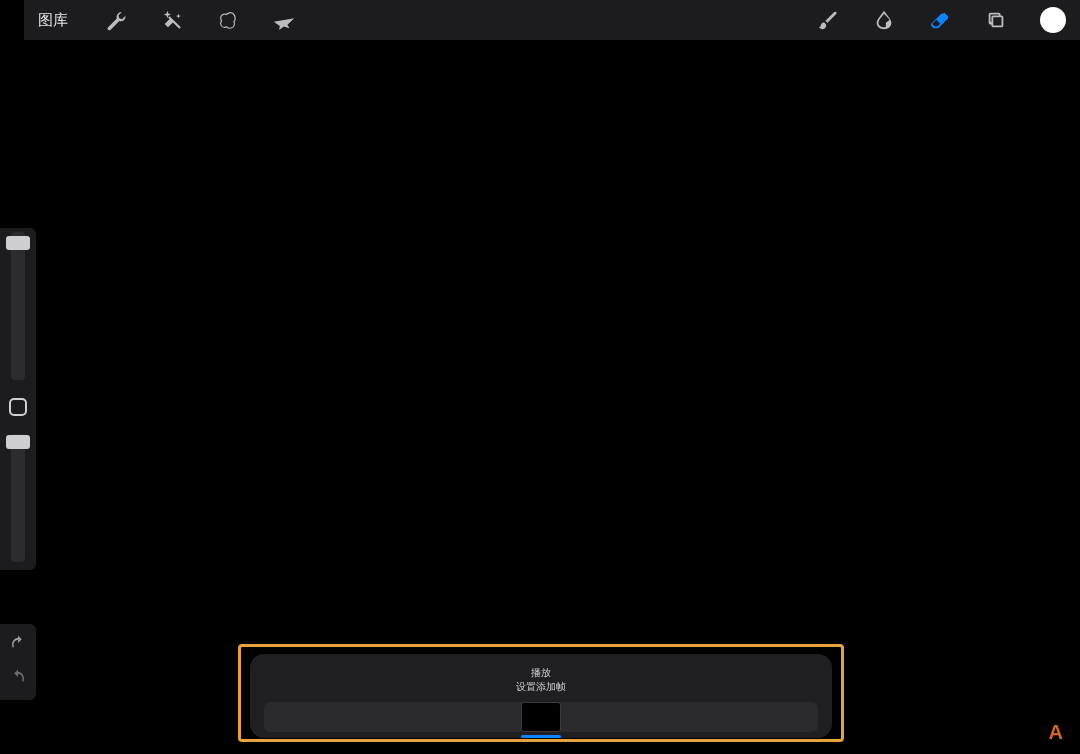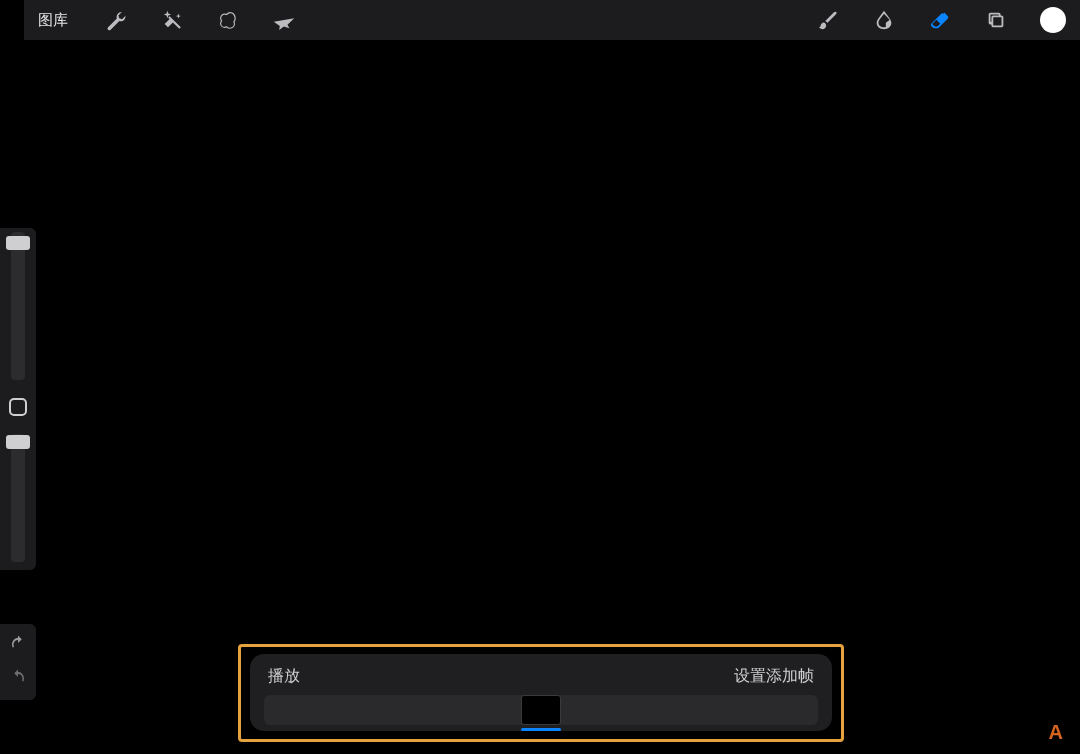--- a/index.html
+++ b/index.html
@@ -126,22 +126,23 @@
       width: 582px;
       background: #1f1f21;
       border-radius: 14px;
       padding: 8px 14px 6px 14px;
     }
     .anim-header {
       display: flex;
       align-items: center;
       justify-content: space-between;
       color: #cfcfd2;
-      font-size: 16px;
+      font-size: 10px;
       padding: 4px 4px 8px 4px;
+      flex-direction: column;
     }
     .anim-header-right {
       display: flex;
     }
     .anim-header span { color: #cfcfd2; }
     .timeline {
       height: 30px;
       background: #2a2a2c;
       border-radius: 6px;
       position: relative;

